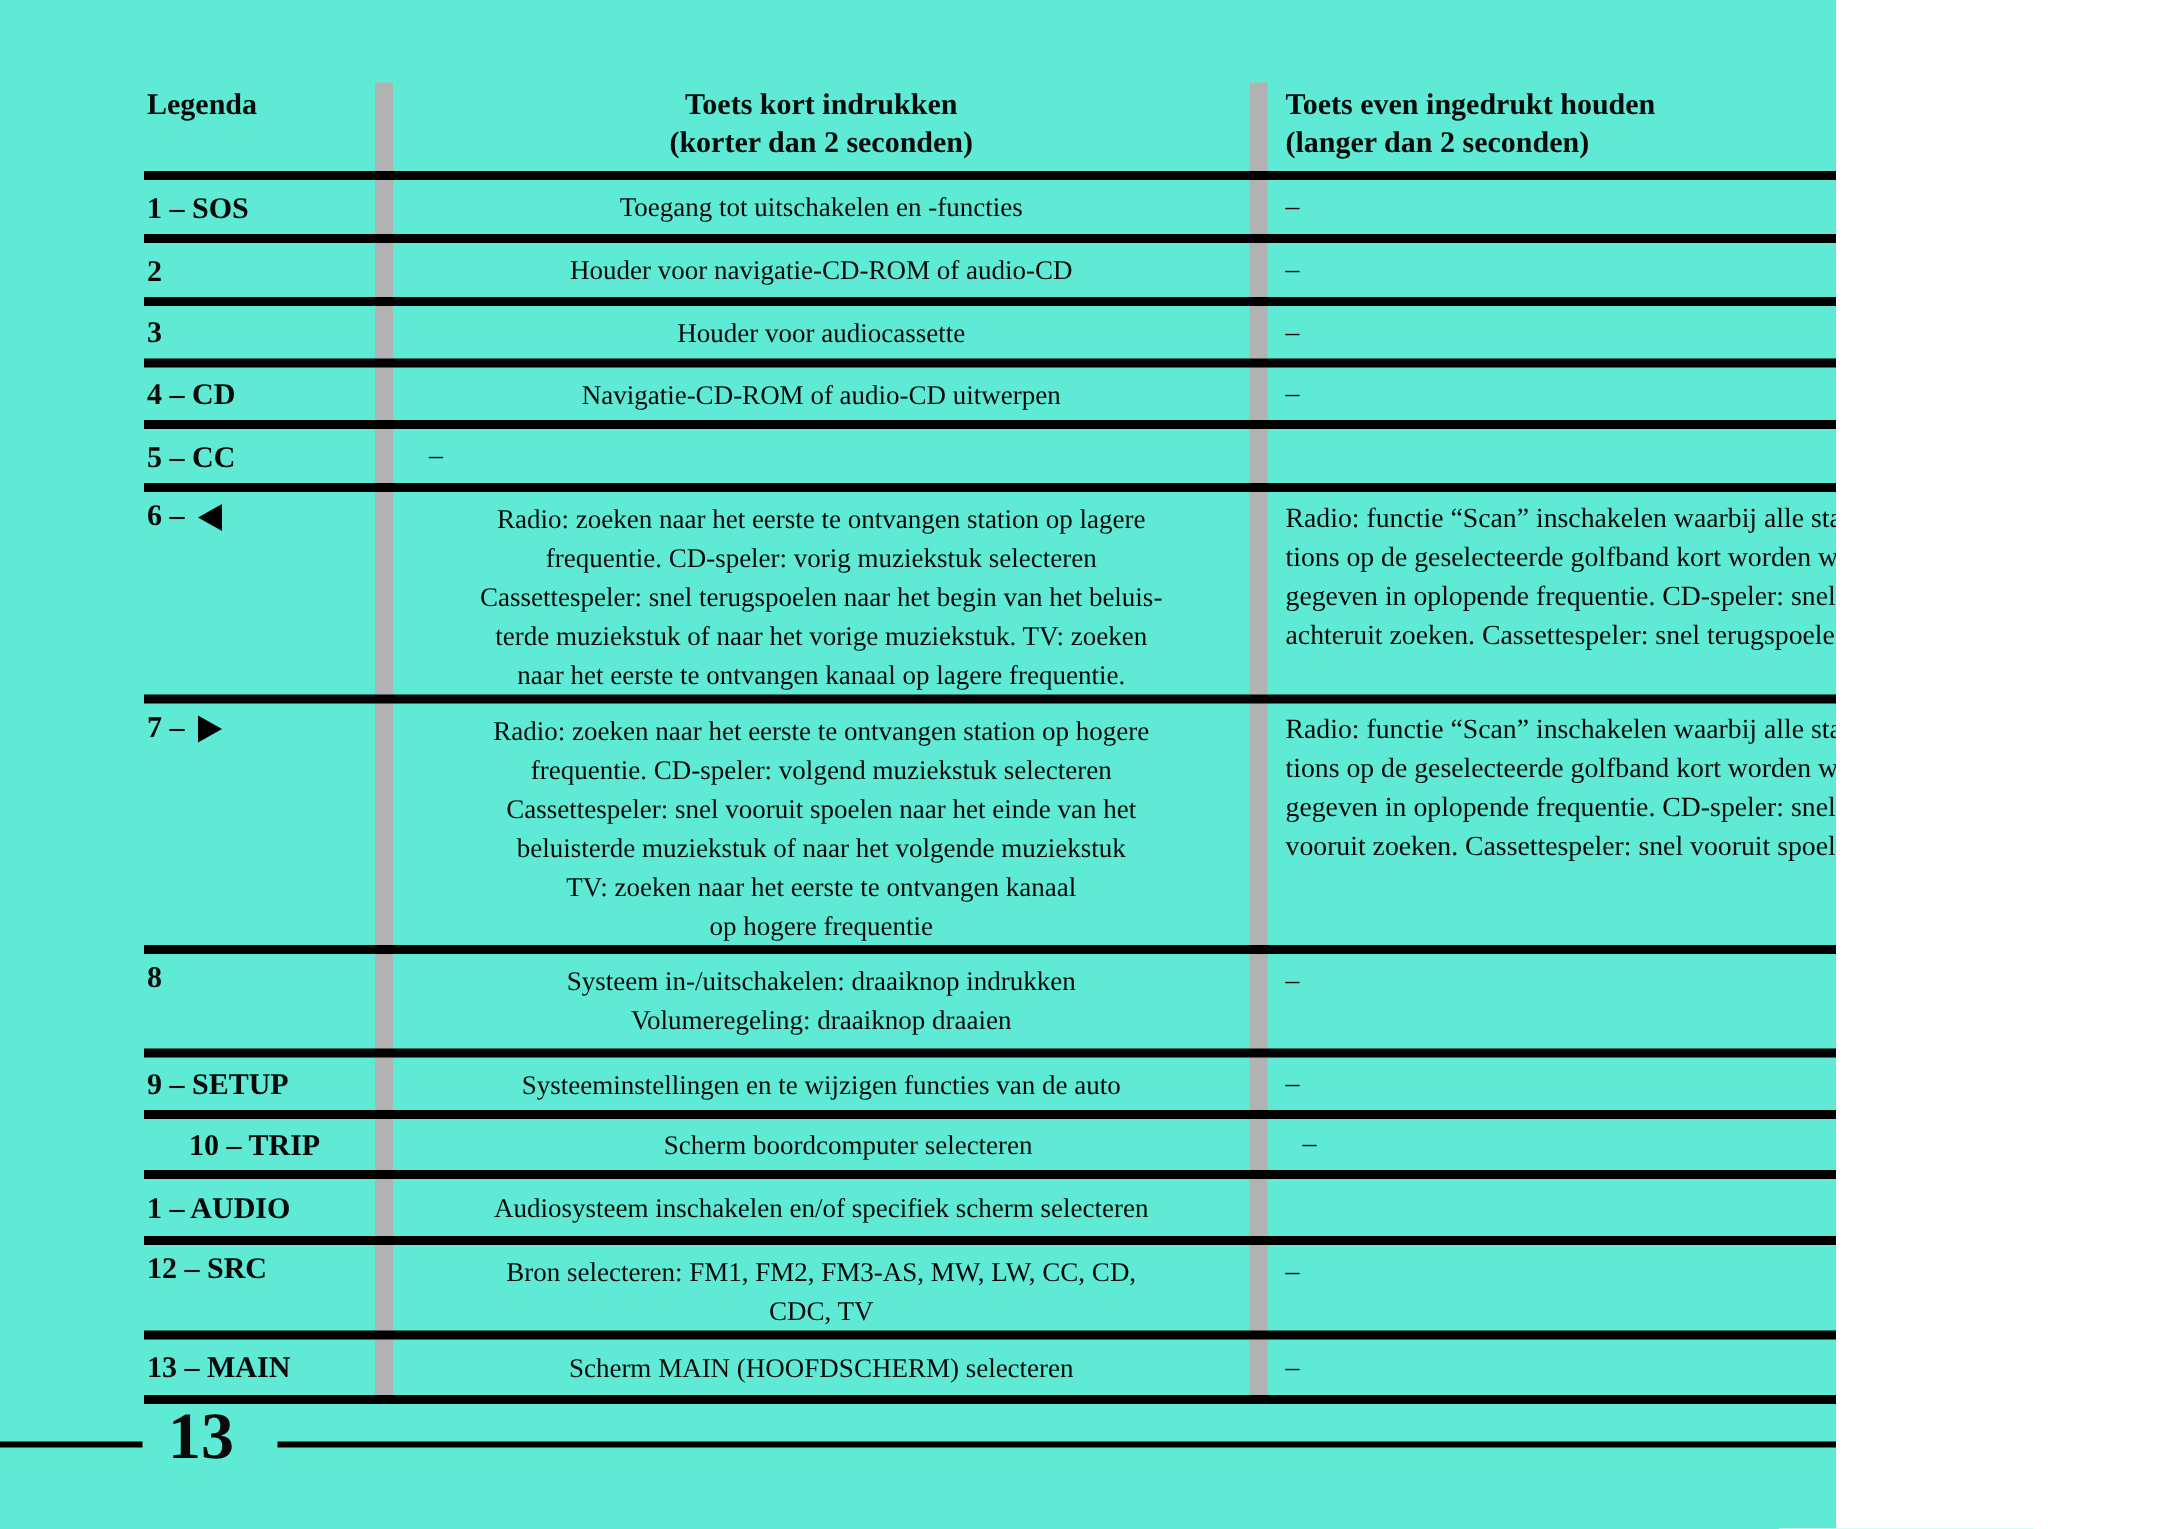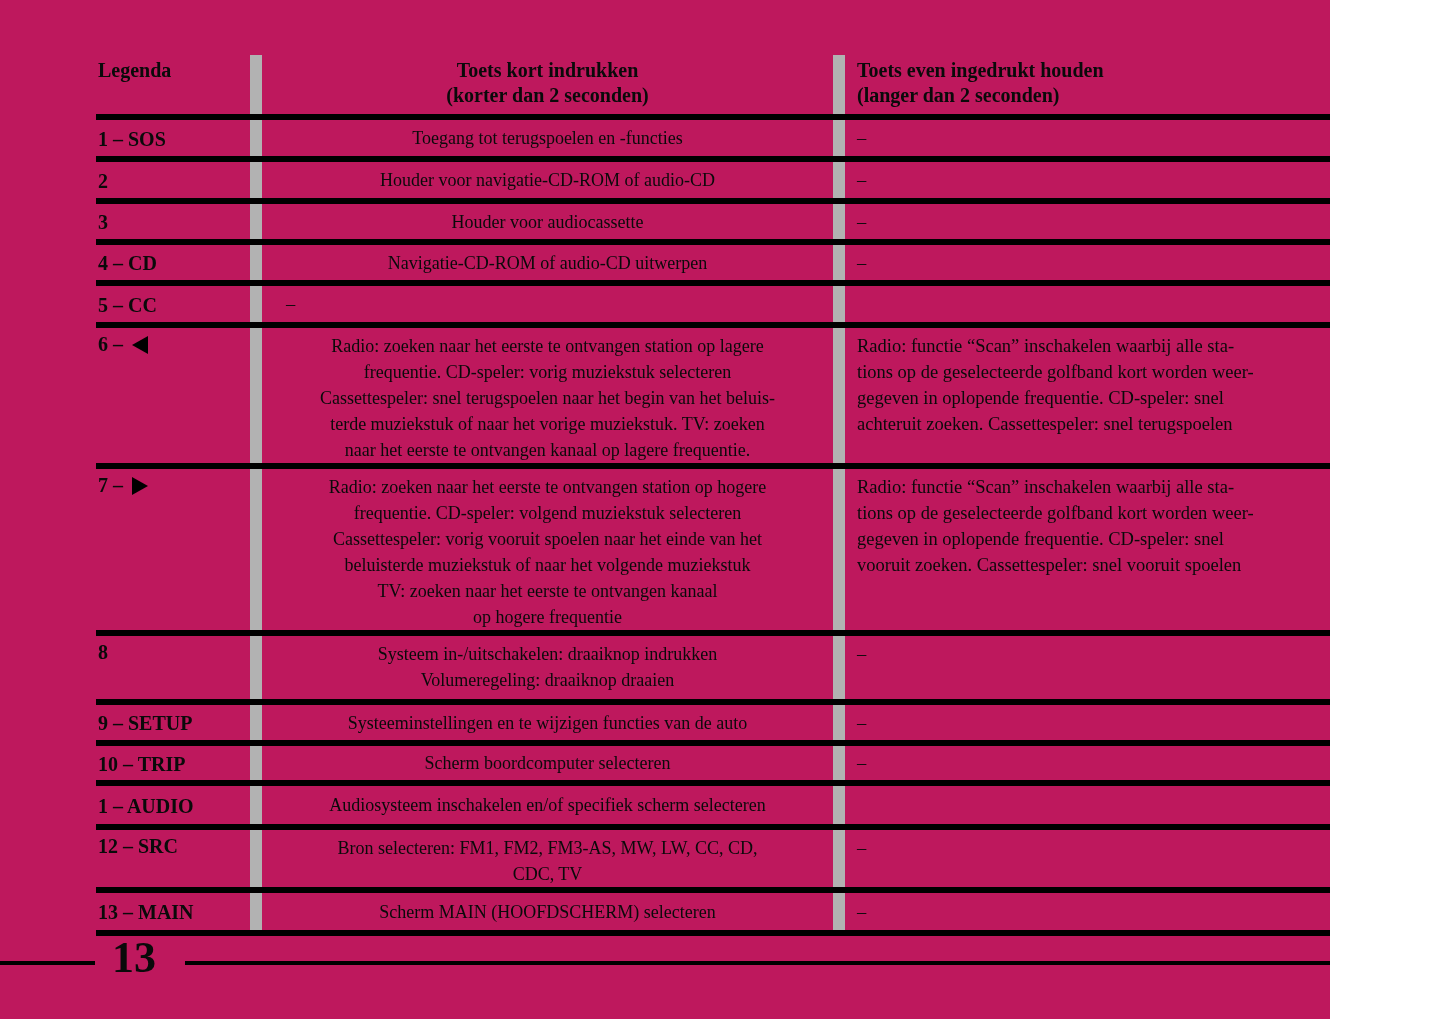--- a/index.html
+++ b/index.html
@@ -1,20 +1,20 @@
 <!DOCTYPE html>
 <html><head>
 <meta charset="utf-8">
 <style>
   * { margin:0; padding:0; box-sizing:border-box; }
   html,body { background:#ffffff; }
   .page {
     position:relative;
-    width:1330px; height:1019px;
-    background:#be185d;
+    width:1224px; height:1019px;
+    background:#5eead4;
     font-family:"Liberation Serif", serif;
     color:#0a0a0a;
     overflow:hidden;
   }
   .manual-table {
     position:absolute;
     left:96px; top:55px; width:1252px;
   }
   .col-bar {
     position:absolute; top:0; bottom:0; width:12px;
@@ -94,21 +94,21 @@
 (langer dan 2 seconden)</div>
     </div>
 
     <div id="rows">
         <div class="h-line"></div>
         <div class="t-row" style="min-height: 36px;">
           <div class="cell cell-legend">
             <span class="legend-label">1 – SOS</span>
           </div>
           <div class="cell cell-gap"></div>
-          <div class="cell cell-short">Toegang tot terugspoelen en -functies</div>
+          <div class="cell cell-short">Toegang tot uitschakelen en -functies</div>
           <div class="cell cell-gap"></div>
           <div class="cell cell-long">–</div>
         </div>
         <div class="h-line"></div>
         <div class="t-row" style="min-height: 36px;">
           <div class="cell cell-legend">
             <span class="legend-label">2</span>
           </div>
           <div class="cell cell-gap"></div>
           <div class="cell cell-short">Houder voor navigatie-CD-ROM of audio-CD</div>
@@ -162,21 +162,21 @@
 achteruit zoeken. Cassettespeler: snel terugspoelen</div>
         </div>
         <div class="h-line"></div>
         <div class="t-row tall" style="min-height: 158px;">
           <div class="cell cell-legend">
             <span class="legend-label">7 –<span class="tri tri-right"></span></span>
           </div>
           <div class="cell cell-gap"></div>
           <div class="cell cell-short">Radio: zoeken naar het eerste te ontvangen station op hogere
 frequentie. CD-speler: volgend muziekstuk selecteren
-Cassettespeler: vorig vooruit spoelen naar het einde van het
+Cassettespeler: snel vooruit spoelen naar het einde van het
 beluisterde muziekstuk of naar het volgende muziekstuk
 TV: zoeken naar het eerste te ontvangen kanaal
 op hogere frequentie</div>
           <div class="cell cell-gap"></div>
           <div class="cell cell-long">Radio: functie “Scan” inschakelen waarbij alle sta-
 tions op de geselecteerde golfband kort worden weer-
 gegeven in oplopende frequentie. CD-speler: snel
 vooruit zoeken. Cassettespeler: snel vooruit spoelen</div>
         </div>
         <div class="h-line"></div>
@@ -194,21 +194,21 @@
         <div class="t-row" style="min-height: 35px;">
           <div class="cell cell-legend">
             <span class="legend-label">9 – SETUP</span>
           </div>
           <div class="cell cell-gap"></div>
           <div class="cell cell-short">Systeeminstellingen en te wijzigen functies van de auto</div>
           <div class="cell cell-gap"></div>
           <div class="cell cell-long">–</div>
         </div>
         <div class="h-line"></div>
-        <div class="t-row" style="min-height: 34px;">
+        <div class="t-row" style="min-height: 34px; margin-left: 28px;">
           <div class="cell cell-legend">
             <span class="legend-label">10 – TRIP</span>
           </div>
           <div class="cell cell-gap"></div>
           <div class="cell cell-short">Scherm boordcomputer selecteren</div>
           <div class="cell cell-gap"></div>
           <div class="cell cell-long">–</div>
         </div>
         <div class="h-line"></div>
         <div class="t-row" style="min-height: 38px;">

